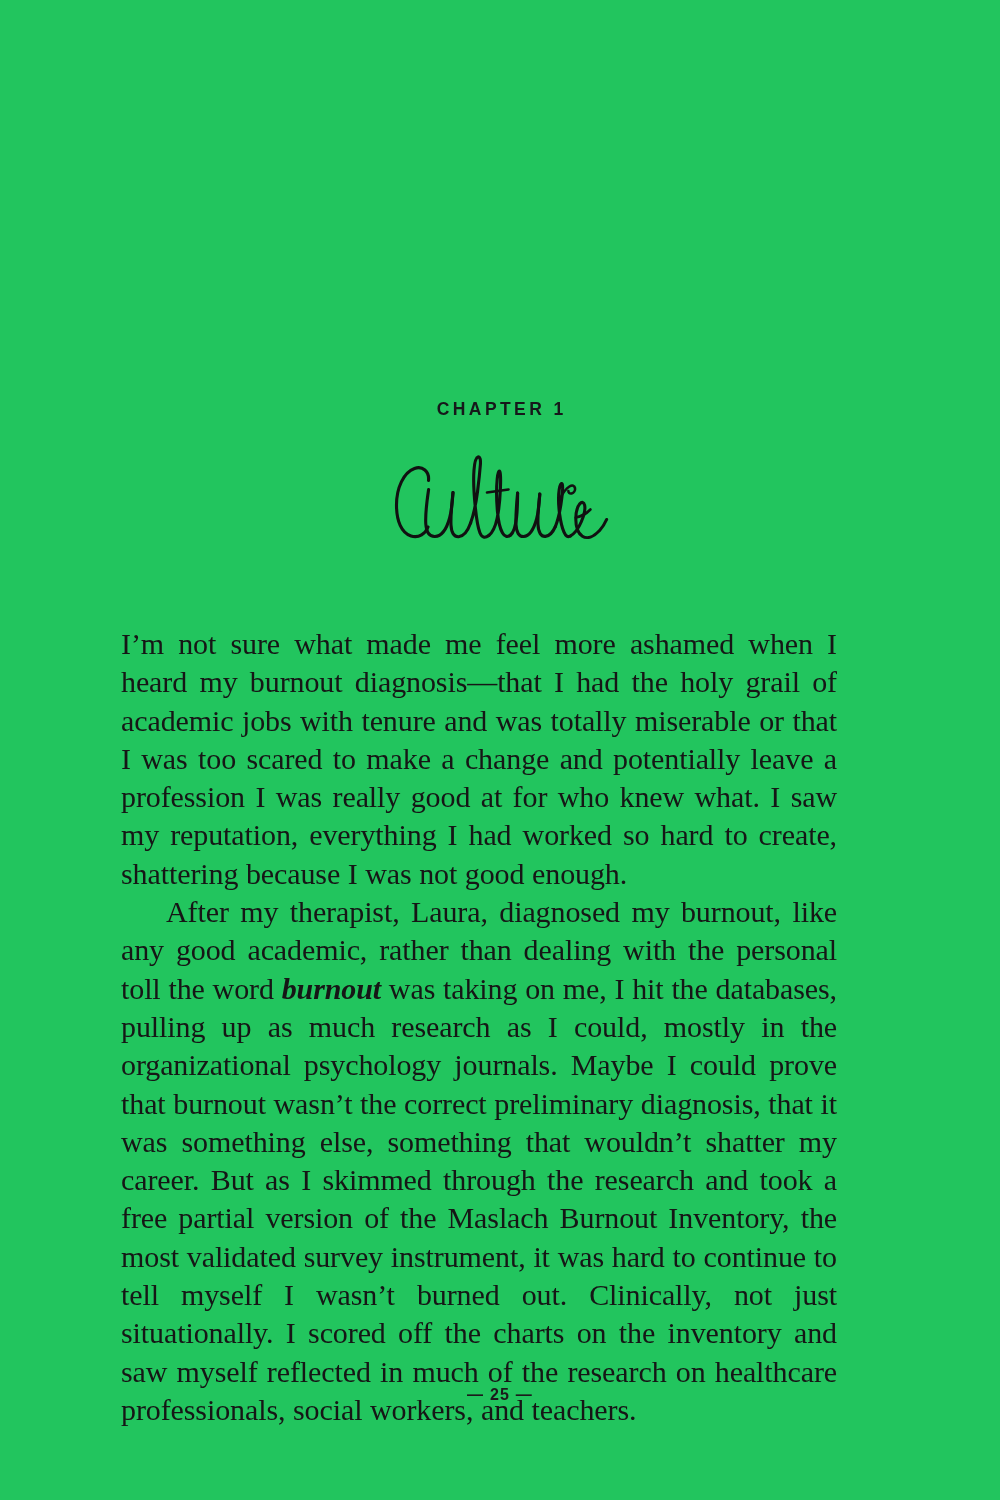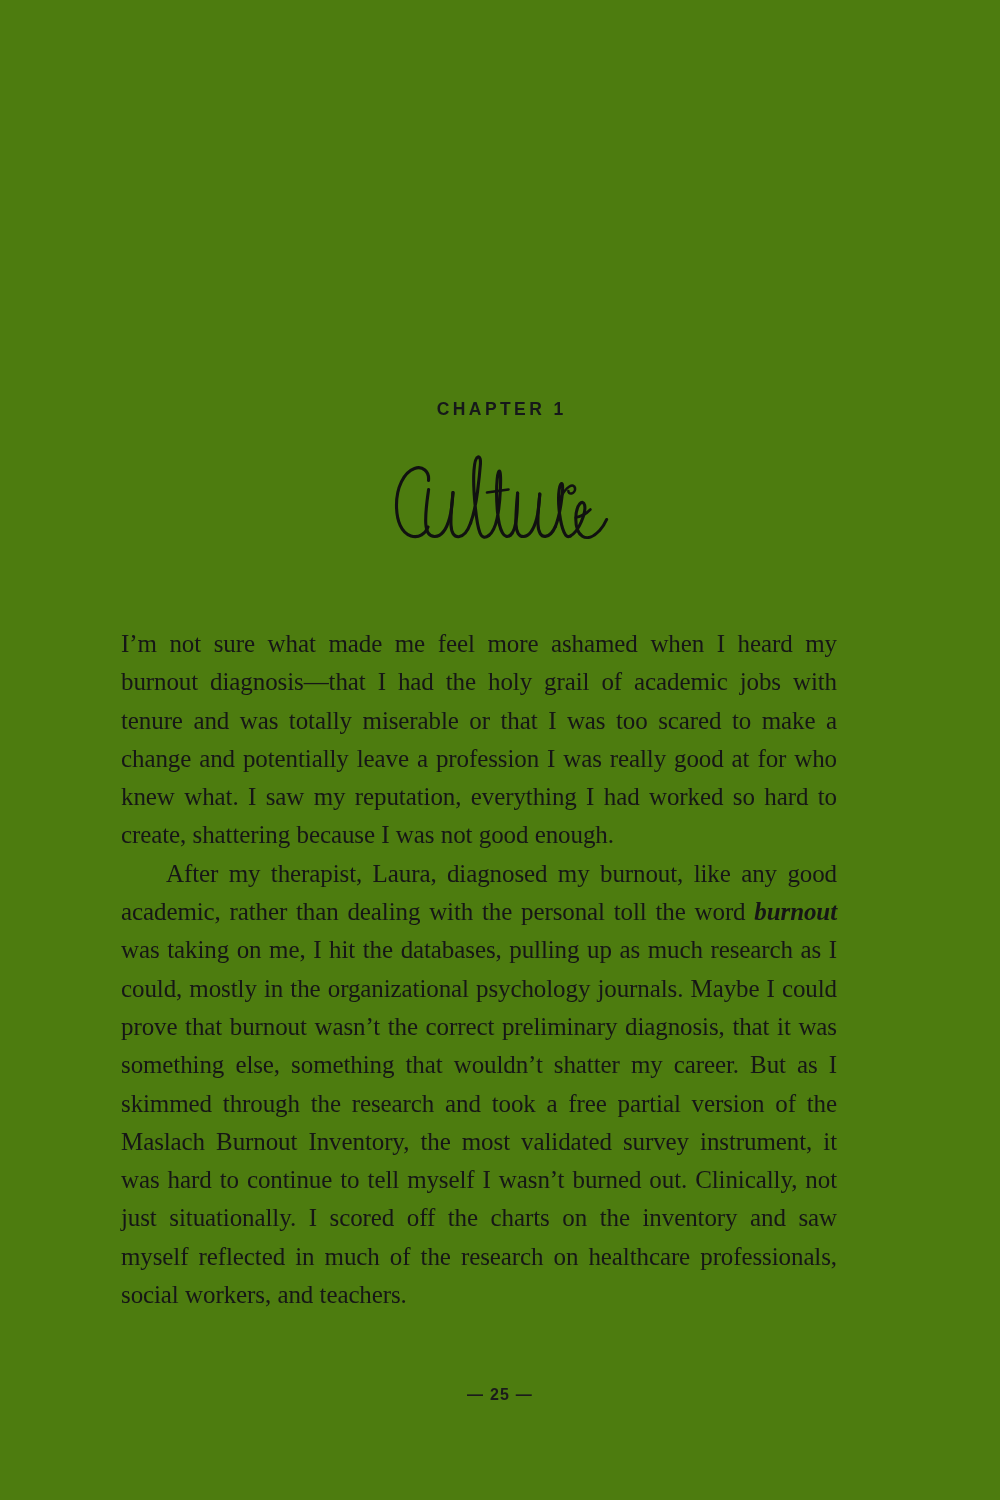--- a/index.html
+++ b/index.html
@@ -15,21 +15,21 @@
     font-family: "Liberation Serif", "DejaVu Serif", serif;
     color: #1b1b1b;
     -webkit-font-smoothing: antialiased;
   }
 
   .page {
     position: absolute;
     inset: 0;
     width: 1000px;
     height: 1500px;
-    background: #4d7c0f;
+    background: #22c55e;
   }
 
   
   .chapter-label {
     position: absolute;
     top: 399px;
     left: 0;
     width: 1000px;
     text-align: center;
     font-family: "Liberation Sans", "DejaVu Sans", sans-serif;
@@ -69,21 +69,21 @@
 
   
   .body-col {
     position: absolute;
     top: 625px;
     left: 121px;
     width: 716px;
   }
   .para {
     margin: 0;
-    font-size: 25px;
+    font-size: 30px;
     line-height: 38.3px;
     text-align: justify;
     text-justify: inter-word;
     letter-spacing: -0.1px;
     word-spacing: 0.2px;
     color: #161616;
     hyphens: none;
   }
   .para + .para {
     text-indent: 45px;

